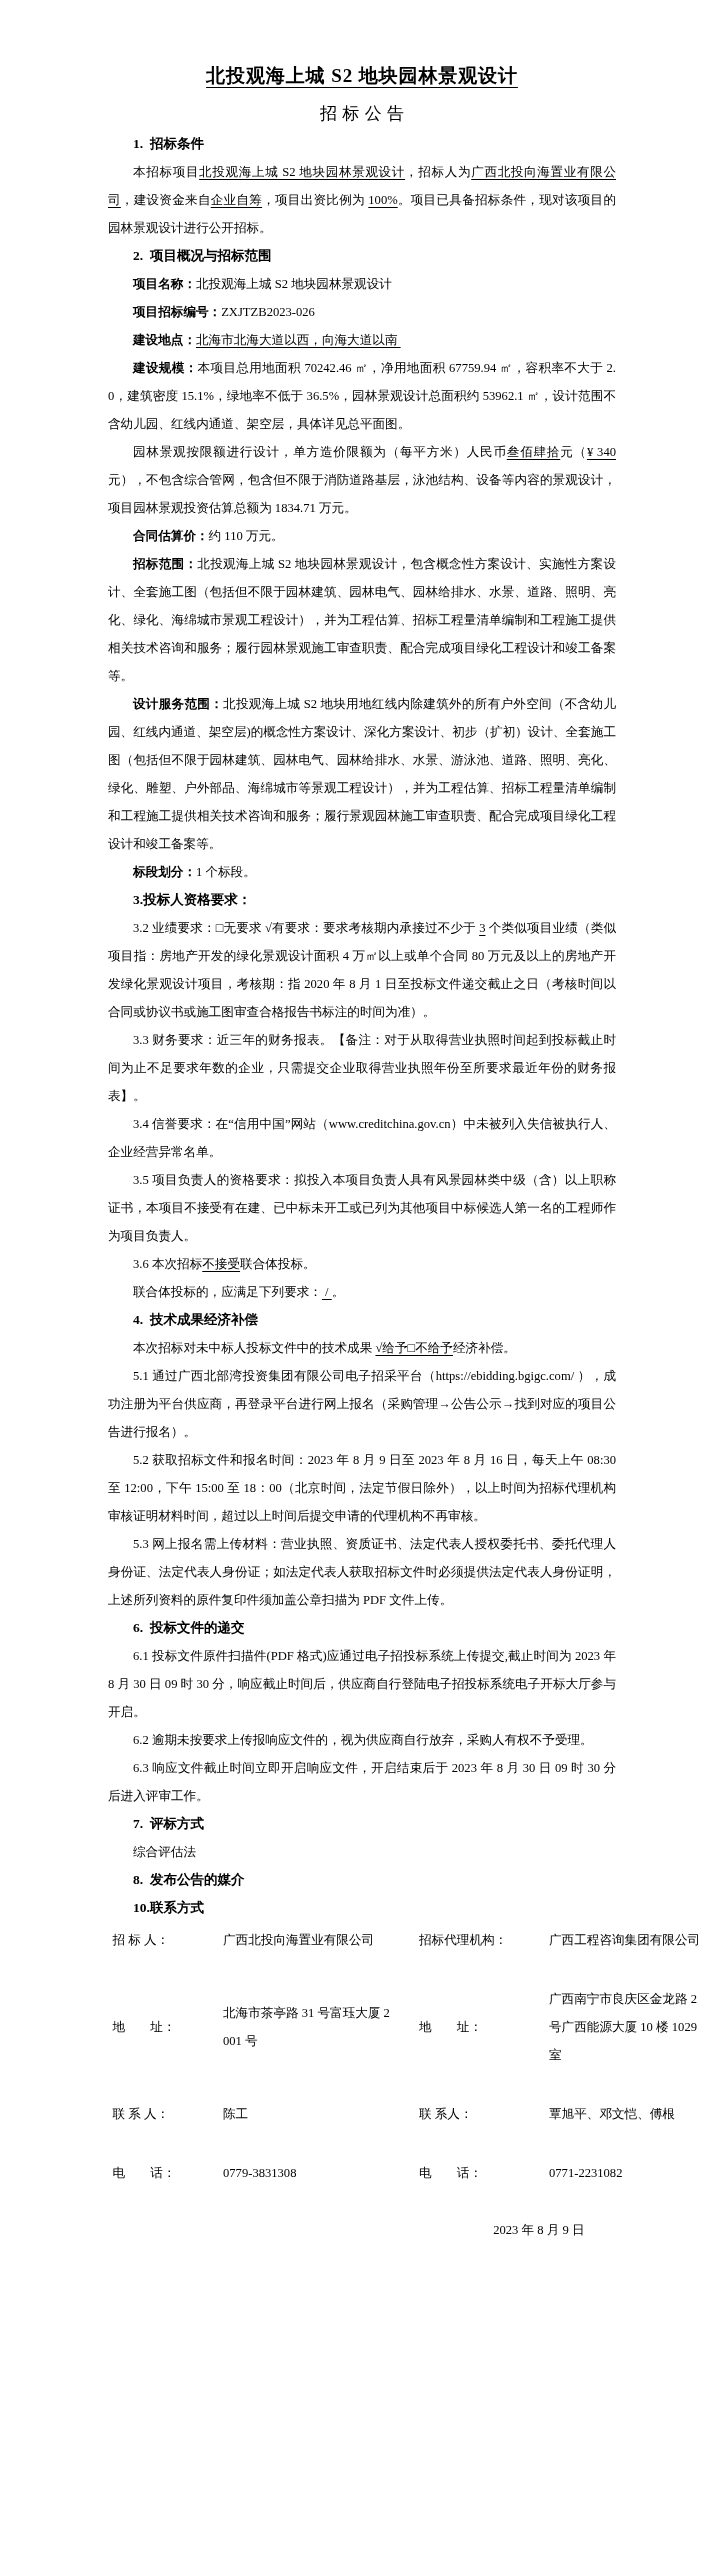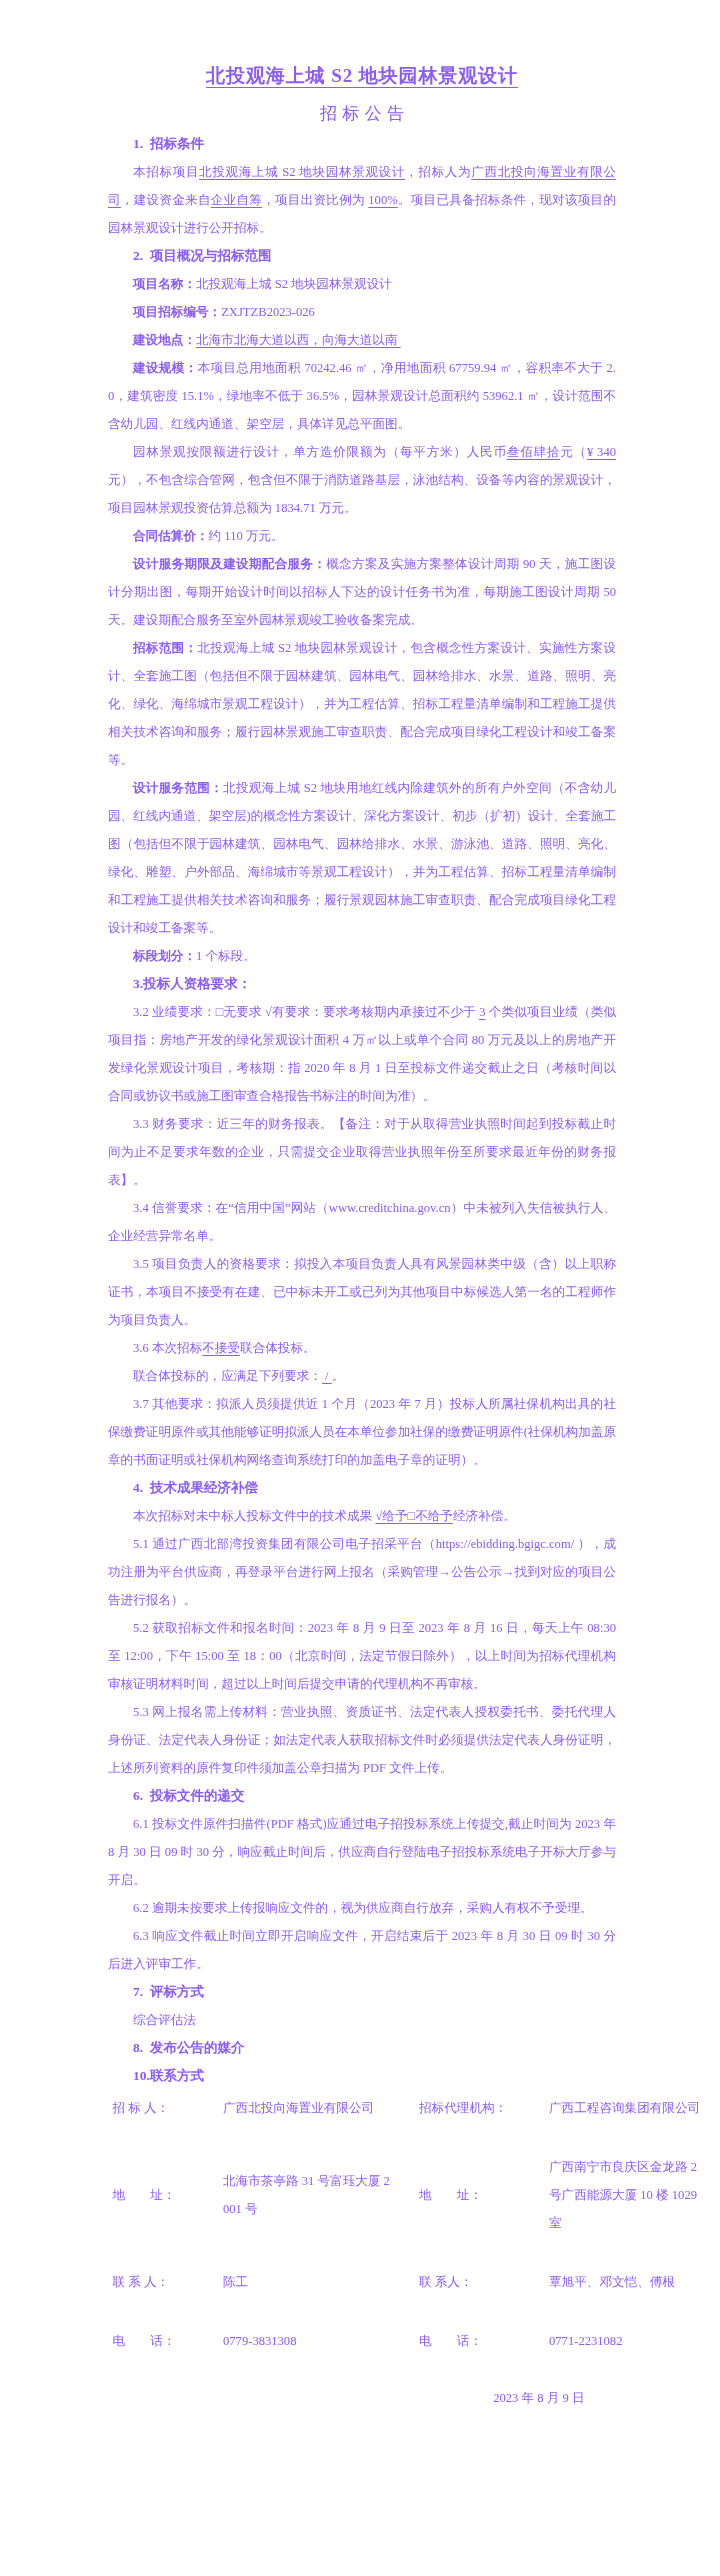--- a/index.html
+++ b/index.html
@@ -3,21 +3,21 @@
 <meta charset="utf-8">
 <style>
   html, body { margin: 0; padding: 0; background: #ffffff; }
   .page {
     position: relative;
     width: 721px;
     height: 2576px;
     box-sizing: border-box;
     padding: 61px 105px 0 108px;
     background: #ffffff;
-    color: #8b5cf6;
+    color: #000000;
     font-family: "Liberation Serif", "DejaVu Serif", serif;
     font-size: 12.6px;
     overflow: hidden;
   }
   .title {
     text-align: center;
     font-weight: bold;
     font-size: 19px;
     line-height: 29px;
     letter-spacing: 0.9px;
@@ -73,32 +73,30 @@
   <div id="doc-body">
       <div class="blk h"><span class="b">1.  招标条件</span></div>
       <div class="blk p"><span>本招标项目</span><span class="u">北投观海上城 S2 地块园林景观设计</span><span>，招标人为</span><span class="u">广西北投向海置业有限公司</span><span>，建设资金来自</span><span class="u">企业自筹</span><span>，项目出资比例为 </span><span class="u">100%</span><span>。项目已具备招标条件，现对该项目的园林景观设计进行公开招标。</span></div>
       <div class="blk h"><span class="b">2.  项目概况与招标范围</span></div>
       <div class="blk p"><span class="b">项目名称：</span><span>北投观海上城 S2 地块园林景观设计</span></div>
       <div class="blk p"><span class="b">项目招标编号：</span><span>ZXJTZB2023-026</span></div>
       <div class="blk p"><span class="b">建设地点：</span><span class="u">北海市北海大道以西，向海大道以南 </span></div>
       <div class="blk p"><span class="b">建设规模：</span><span>本项目总用地面积 70242.46 ㎡，净用地面积 67759.94 ㎡，容积率不大于 2.0，建筑密度 15.1%，绿地率不低于 36.5%，园林景观设计总面积约 53962.1 ㎡，设计范围不含幼儿园、红线内通道、架空层，具体详见总平面图。</span></div>
       <div class="blk p"><span>园林景观按限额进行设计，单方造价限额为（每平方米）人民币</span><span class="u">叁佰肆拾</span><span>元（</span><span class="u">¥ 340</span><span> 元），不包含综合管网，包含但不限于消防道路基层，泳池结构、设备等内容的景观设计，项目园林景观投资估算总额为 1834.71 万元。</span></div>
       <div class="blk p"><span class="b">合同估算价：</span><span>约 110 万元。</span></div>
-      <div class="blk p"><span class="b">设计服务期限及建设期配合服务：</span><span>概念方案及实施方案整体设计周期 90 天，施工图设计分期出图，每期开始设计时间以招标人下达的设计任务书为准，每期施工图设计周期 50 天。建设期配合服务至室外园林景观竣工验收备案完成。</span></div>
       <div class="blk p"><span class="b">招标范围：</span><span>北投观海上城 S2 地块园林景观设计，包含概念性方案设计、实施性方案设计、全套施工图（包括但不限于园林建筑、园林电气、园林给排水、水景、道路、照明、亮化、绿化、海绵城市景观工程设计），并为工程估算、招标工程量清单编制和工程施工提供相关技术咨询和服务；履行园林景观施工审查职责、配合完成项目绿化工程设计和竣工备案等。</span></div>
       <div class="blk p"><span class="b">设计服务范围：</span><span>北投观海上城 S2 地块用地红线内除建筑外的所有户外空间（不含幼儿园、红线内通道、架空层)的概念性方案设计、深化方案设计、初步（扩初）设计、全套施工图（包括但不限于园林建筑、园林电气、园林给排水、水景、游泳池、道路、照明、亮化、绿化、雕塑、户外部品、海绵城市等景观工程设计），并为工程估算、招标工程量清单编制和工程施工提供相关技术咨询和服务；履行景观园林施工审查职责、配合完成项目绿化工程设计和竣工备案等。</span></div>
       <div class="blk p"><span class="b">标段划分：</span><span>1 个标段。</span></div>
       <div class="blk h"><span class="b">3.投标人资格要求：</span></div>
       <div class="blk p"><span>3.2 业绩要求：□无要求 √有要求：要求考核期内承接过不少于 </span><span class="u">3</span><span> 个类似项目业绩（类似项目指：房地产开发的绿化景观设计面积 4 万㎡以上或单个合同 80 万元及以上的房地产开发绿化景观设计项目，考核期：指 2020 年 8 月 1 日至投标文件递交截止之日（考核时间以合同或协议书或施工图审查合格报告书标注的时间为准）。</span></div>
       <div class="blk p"><span>3.3 财务要求：近三年的财务报表。【备注：对于从取得营业执照时间起到投标截止时间为止不足要求年数的企业，只需提交企业取得营业执照年份至所要求最近年份的财务报表】。</span></div>
       <div class="blk p"><span>3.4 信誉要求：在“信用中国”网站（www.creditchina.gov.cn）中未被列入失信被执行人、企业经营异常名单。</span></div>
       <div class="blk p"><span>3.5 项目负责人的资格要求：拟投入本项目负责人具有风景园林类中级（含）以上职称证书，本项目不接受有在建、已中标未开工或已列为其他项目中标候选人第一名的工程师作为项目负责人。</span></div>
       <div class="blk p"><span>3.6 本次招标</span><span class="u">不接受</span><span>联合体投标。</span></div>
       <div class="blk p"><span>联合体投标的，应满足下列要求：</span><span class="u"> / </span><span>。</span></div>
-      <div class="blk p"><span>3.7 其他要求：拟派人员须提供近 1 个月（2023 年 7 月）投标人所属社保机构出具的社保缴费证明原件或其他能够证明拟派人员在本单位参加社保的缴费证明原件(社保机构加盖原章的书面证明或社保机构网络查询系统打印的加盖电子章的证明）。</span></div>
       <div class="blk h"><span class="b">4.  技术成果经济补偿</span></div>
       <div class="blk p"><span>本次招标对未中标人投标文件中的技术成果 </span><span class="u">√给予□不给予</span><span>经济补偿。</span></div>
       <div class="blk p"><span>5.1 通过广西北部湾投资集团有限公司电子招采平台（https://ebidding.bgigc.com/ ），成功注册为平台供应商，再登录平台进行网上报名（采购管理→公告公示→找到对应的项目公告进行报名）。</span></div>
       <div class="blk p"><span>5.2 获取招标文件和报名时间：2023 年 8 月 9 日至 2023 年 8 月 16 日，每天上午 08:30 至 12:00，下午 15:00 至 18：00（北京时间，法定节假日除外），以上时间为招标代理机构审核证明材料时间，超过以上时间后提交申请的代理机构不再审核。</span></div>
       <div class="blk p"><span>5.3 网上报名需上传材料：营业执照、资质证书、法定代表人授权委托书、委托代理人身份证、法定代表人身份证；如法定代表人获取招标文件时必须提供法定代表人身份证明，上述所列资料的原件复印件须加盖公章扫描为 PDF 文件上传。</span></div>
       <div class="blk h"><span class="b">6.  投标文件的递交</span></div>
       <div class="blk p"><span>6.1 投标文件原件扫描件(PDF 格式)应通过电子招投标系统上传提交,截止时间为 2023 年 8 月 30 日 09 时 30 分，响应截止时间后，供应商自行登陆电子招投标系统电子开标大厅参与开启。</span></div>
       <div class="blk p"><span>6.2 逾期未按要求上传报响应文件的，视为供应商自行放弃，采购人有权不予受理。</span></div>
       <div class="blk p"><span>6.3 响应文件截止时间立即开启响应文件，开启结束后于 2023 年 8 月 30 日 09 时 30 分后进入评审工作。</span></div>
       <div class="blk h"><span class="b">7.  评标方式</span></div>

